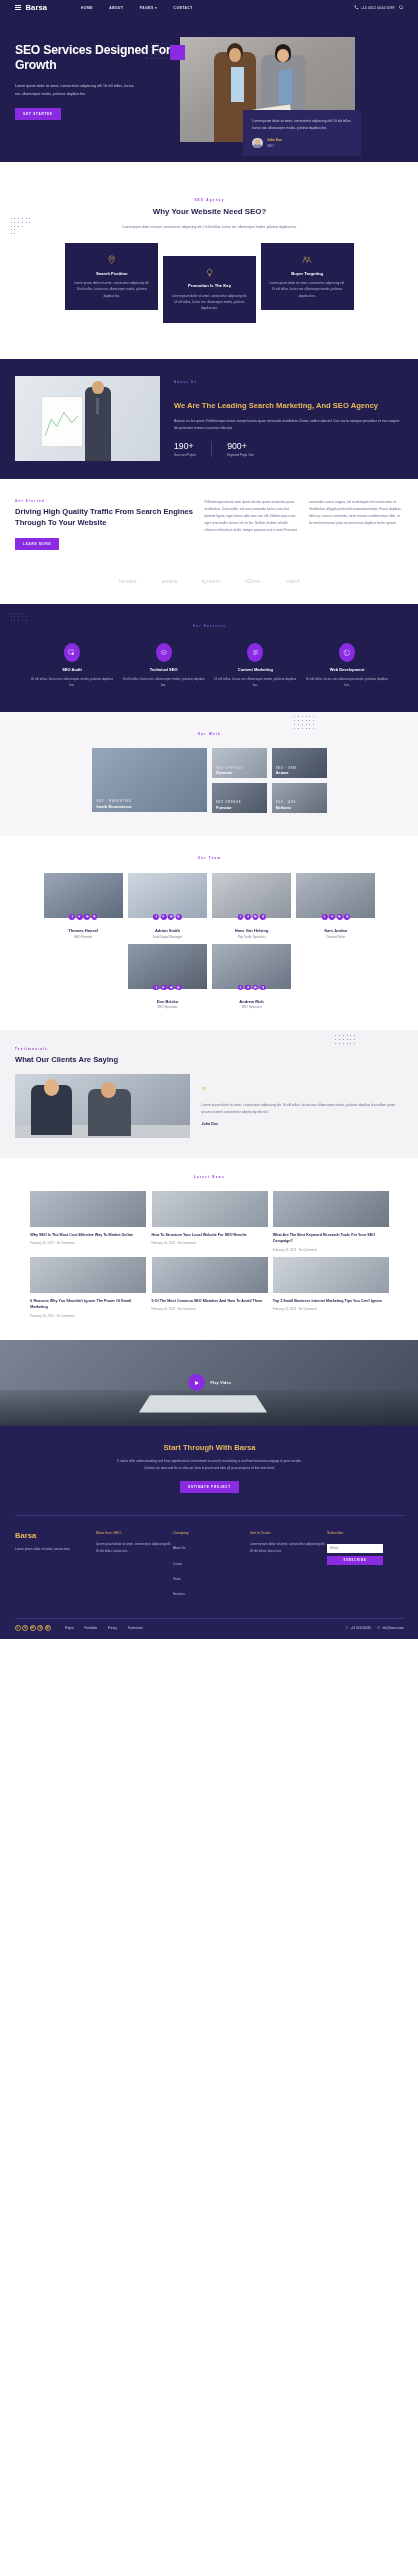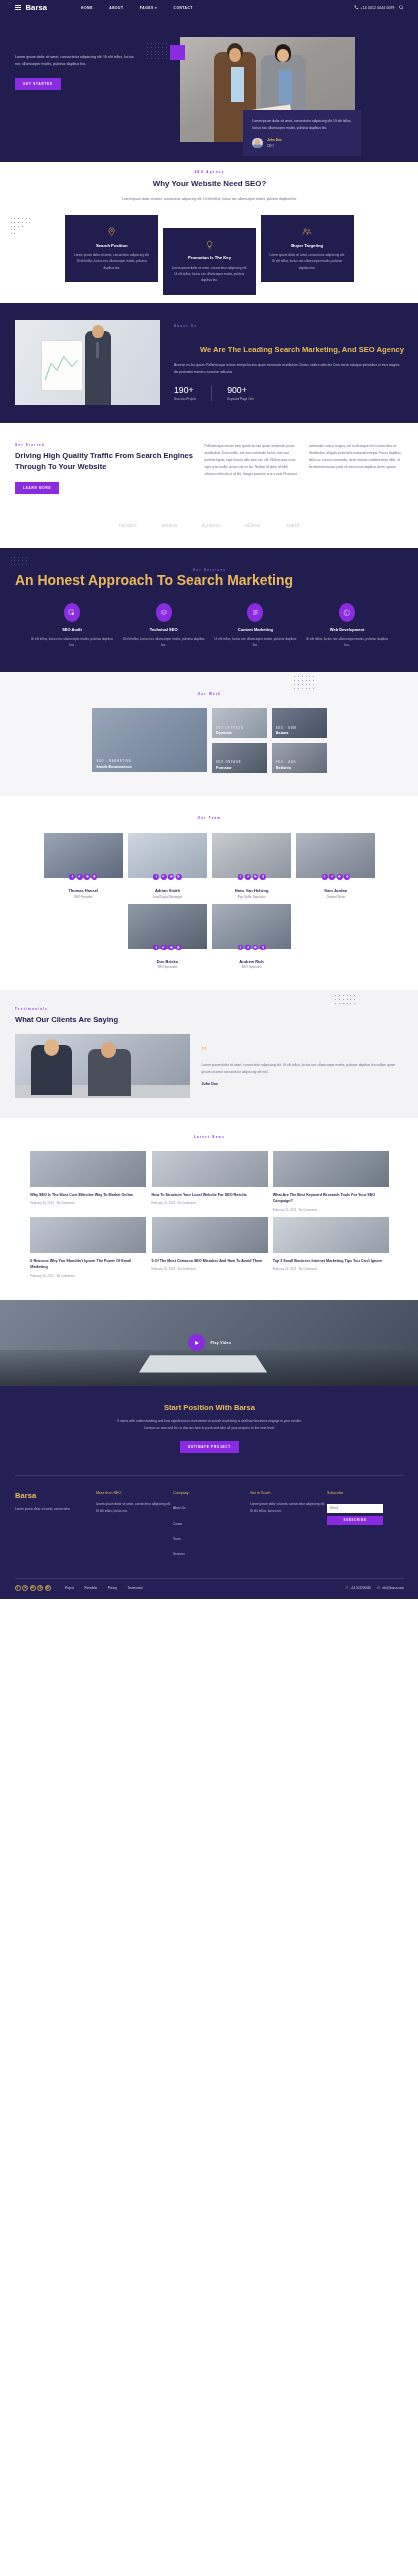--- a/index.html
+++ b/index.html
@@ -61,21 +61,21 @@
   }
   .hero-card p { color:#cfcce3; font-size:3.3px; line-height:2.0; margin:0; width:auto;}
   .hero-card .who { display:flex; align-items:center; gap:4.1px; margin-top:6.4px; }
   .avatar-sm { width:10.5px; height:10.5px; border-radius:50%; background:#cfd3da; position:relative; overflow:hidden;}
   .avatar-sm::after{content:"";position:absolute;left:2.3px;top:1.7px;width:5.8px;height:5.8px;border-radius:50%;background:#d8b08c;}
   .avatar-sm::before{content:"";position:absolute;left:1.2px;top:6.4px;width:8.1px;height:5.2px;border-radius:3.5px 3.5px 0 0;background:#6f84a8;}
   .hero-card .nm { color:#e8b959; font-size:3.3px; font-weight:700; }
   .hero-card .rl { color:#c9c6de; font-size:3.1px; margin-top:1.7px; }
 
   
-  .sec { padding:8px 15px; position:relative; }
+  .sec { padding:36px 15px; position:relative; }
   .eyebrow { text-align:center; color:#8a2be2; font-size:2.9px; letter-spacing:1.3px; font-weight:700; }
   .sec h2 { text-align:center; font-size:7.9px; font-weight:700; margin-top:5.2px; line-height:1.35; color:#221e4f;}
   .sec-lead { text-align:center; color:#6e6a8a; font-size:3.3px; line-height:2.1; margin:6.4px auto 0; width:192px;}
 
   
   .why-wrap { display:flex; justify-content:center; gap:4.7px; margin-top:11.6px; align-items:flex-start; }
   .why-card { width:93px; background:#211d4e; padding:11px 8.7px; text-align:center; }
   .why-card.mid { margin-top:12.8px; }
   .why-card .ic { height:11.6px; display:flex; align-items:center; justify-content:center; }
   .why-card h3 { color:#fff; font-size:4.2px; font-weight:700; margin-top:5.2px; }
@@ -85,21 +85,21 @@
   
   .leading { background:#211d4e; padding:17.5px 15px; display:flex; gap:14px; align-items:center; }
   .leading-img { width:145px; height:85px; background:linear-gradient(120deg,#e6eaef 0%,#cfd6dd 100%); position:relative; overflow:hidden;}
   .board { position:absolute; left:25.6px; top:20px; width:42px; height:51px; background:#fdfdfb; border:0.6px solid #ddd;}
   .chartline { position:absolute; left:29px; top:33px; width:35px; height:29px; }
   .speaker { position:absolute; left:70px; top:10.5px; width:25.6px; height:74px; background:#3b4150; border-radius:5.8px 5.8px 0 0;}
   .spk-head { position:absolute; left:77px; top:4.7px; width:11.6px; height:12.8px; background:#d8a87d; border-radius:50%;}
   .spk-tie { position:absolute; left:81px; top:22px; width:2.9px; height:16.3px; background:#5a6173;}
   .leading-right { flex:1; }
   .leading-right .eyebrow { text-align:left; color:#8a6fe0; }
-  .leading-right h2 { text-align:right; color:#e8b959; font-size:7.6px; line-height:1.35; margin-top:17px; font-weight:700;}
+  .leading-right h2 { text-align:left; color:#e8b959; font-size:7.6px; line-height:1.35; margin-top:17px; font-weight:700;}
   .leading-right p { color:#c0bcd8; font-size:3.3px; line-height:2.05; margin-top:7px; }
   .stats { display:flex; margin-top:9.3px; }
   .stat { padding-right:15px; }
   .stat + .stat { border-left:0.6px solid #45407a; padding-left:15px; }
   .stat .num { color:#fff; font-size:8.7px; font-weight:400; }
   .stat .lbl { color:#b8b4d2; font-size:3.1px; margin-top:2.3px; }
 
   
   .driving { display:flex; padding:20px 15px; gap:10.5px; }
   .driving-left { width:46%; }
@@ -307,20 +307,21 @@
       <div class="m2"></div>
         <div class="m2h"></div>
         <div class="m2f"></div>
         <div class="shirt2"></div>
       <div class="laptop"></div>
     </div>
   </div>
 
   <div class="hero-inner">
     <div class="hero-left">
+      <h1>SEO Services Designed For Growth</h1>
       <p>Lorem ipsum dolor sit amet, consectetur adipiscing elit. Ut elit tellus, luctus nec ullamcorper mattis, pulvinar dapibus leo.</p>
       <button class="btn-primary">GET STARTED</button>
     </div>
   </div>
 
   <div class="hero-card">
     <p>Lorem ipsum dolor sit amet, consectetur adipiscing elit. Ut elit tellus, luctus nec ullamcorper mattis, pulvinar dapibus leo.</p>
     <div class="who">
       <span class="avatar-sm"></span>
       <span>
@@ -466,21 +467,20 @@
         <span></span>
         <span></span>
       <span></span>
         <span></span>
         <span></span>
         <span></span>
         <span></span>
     </div>
   </div>
   <div class="eyebrow">Our Services</div>
-  <h2>An Honest Approach To Search Marketing</h2>
   <div class="svc-row">
     <div class="svc">
       <div class="bub">
         <svg width="7.6" height="7.6" viewBox="0 0 24 24" fill="none" stroke="#fff" stroke-width="1.4">
             <rect x="3" y="3" width="13" height="13"></rect>
             <path d="M12 12l7 3-3 1-1 3-3-7z" fill="#fff"></path>
           </svg>
       </div>
       <h3>SEO Audit</h3>
       <p>Ut elit tellus, luctus nec ullamcorper mattis, pulvinar dapibus leo.</p>
@@ -854,21 +854,21 @@
 <section class="video">
   <div class="v-desk"></div>
   <div class="v-lap"></div>
   <div class="play-wrap">
     <span class="play-btn"></span>
     <span class="play-label">Play Video</span>
   </div>
 </section>
 
 <section class="start">
-  <h2>Start Position With Barsa</h2>
+  <h2>Start Through With Barsa</h2>
   <p>It starts with understanding and how significant an investment in search marketing is and how business engage in your results. Contact us now and let us discuss how to push and take all your projects to the next level.</p>
   <button class="btn-primary">ESTIMATE PROJECT</button>
 </section>
 
 <footer class="footer">
   <div class="f-hr"></div>
   <div class="f-cols">
     <div class="f-col brand">
       <div class="f-brand">Barsa</div>
       <p>Lorem ipsum dolor sit amet, consectetur</p>

